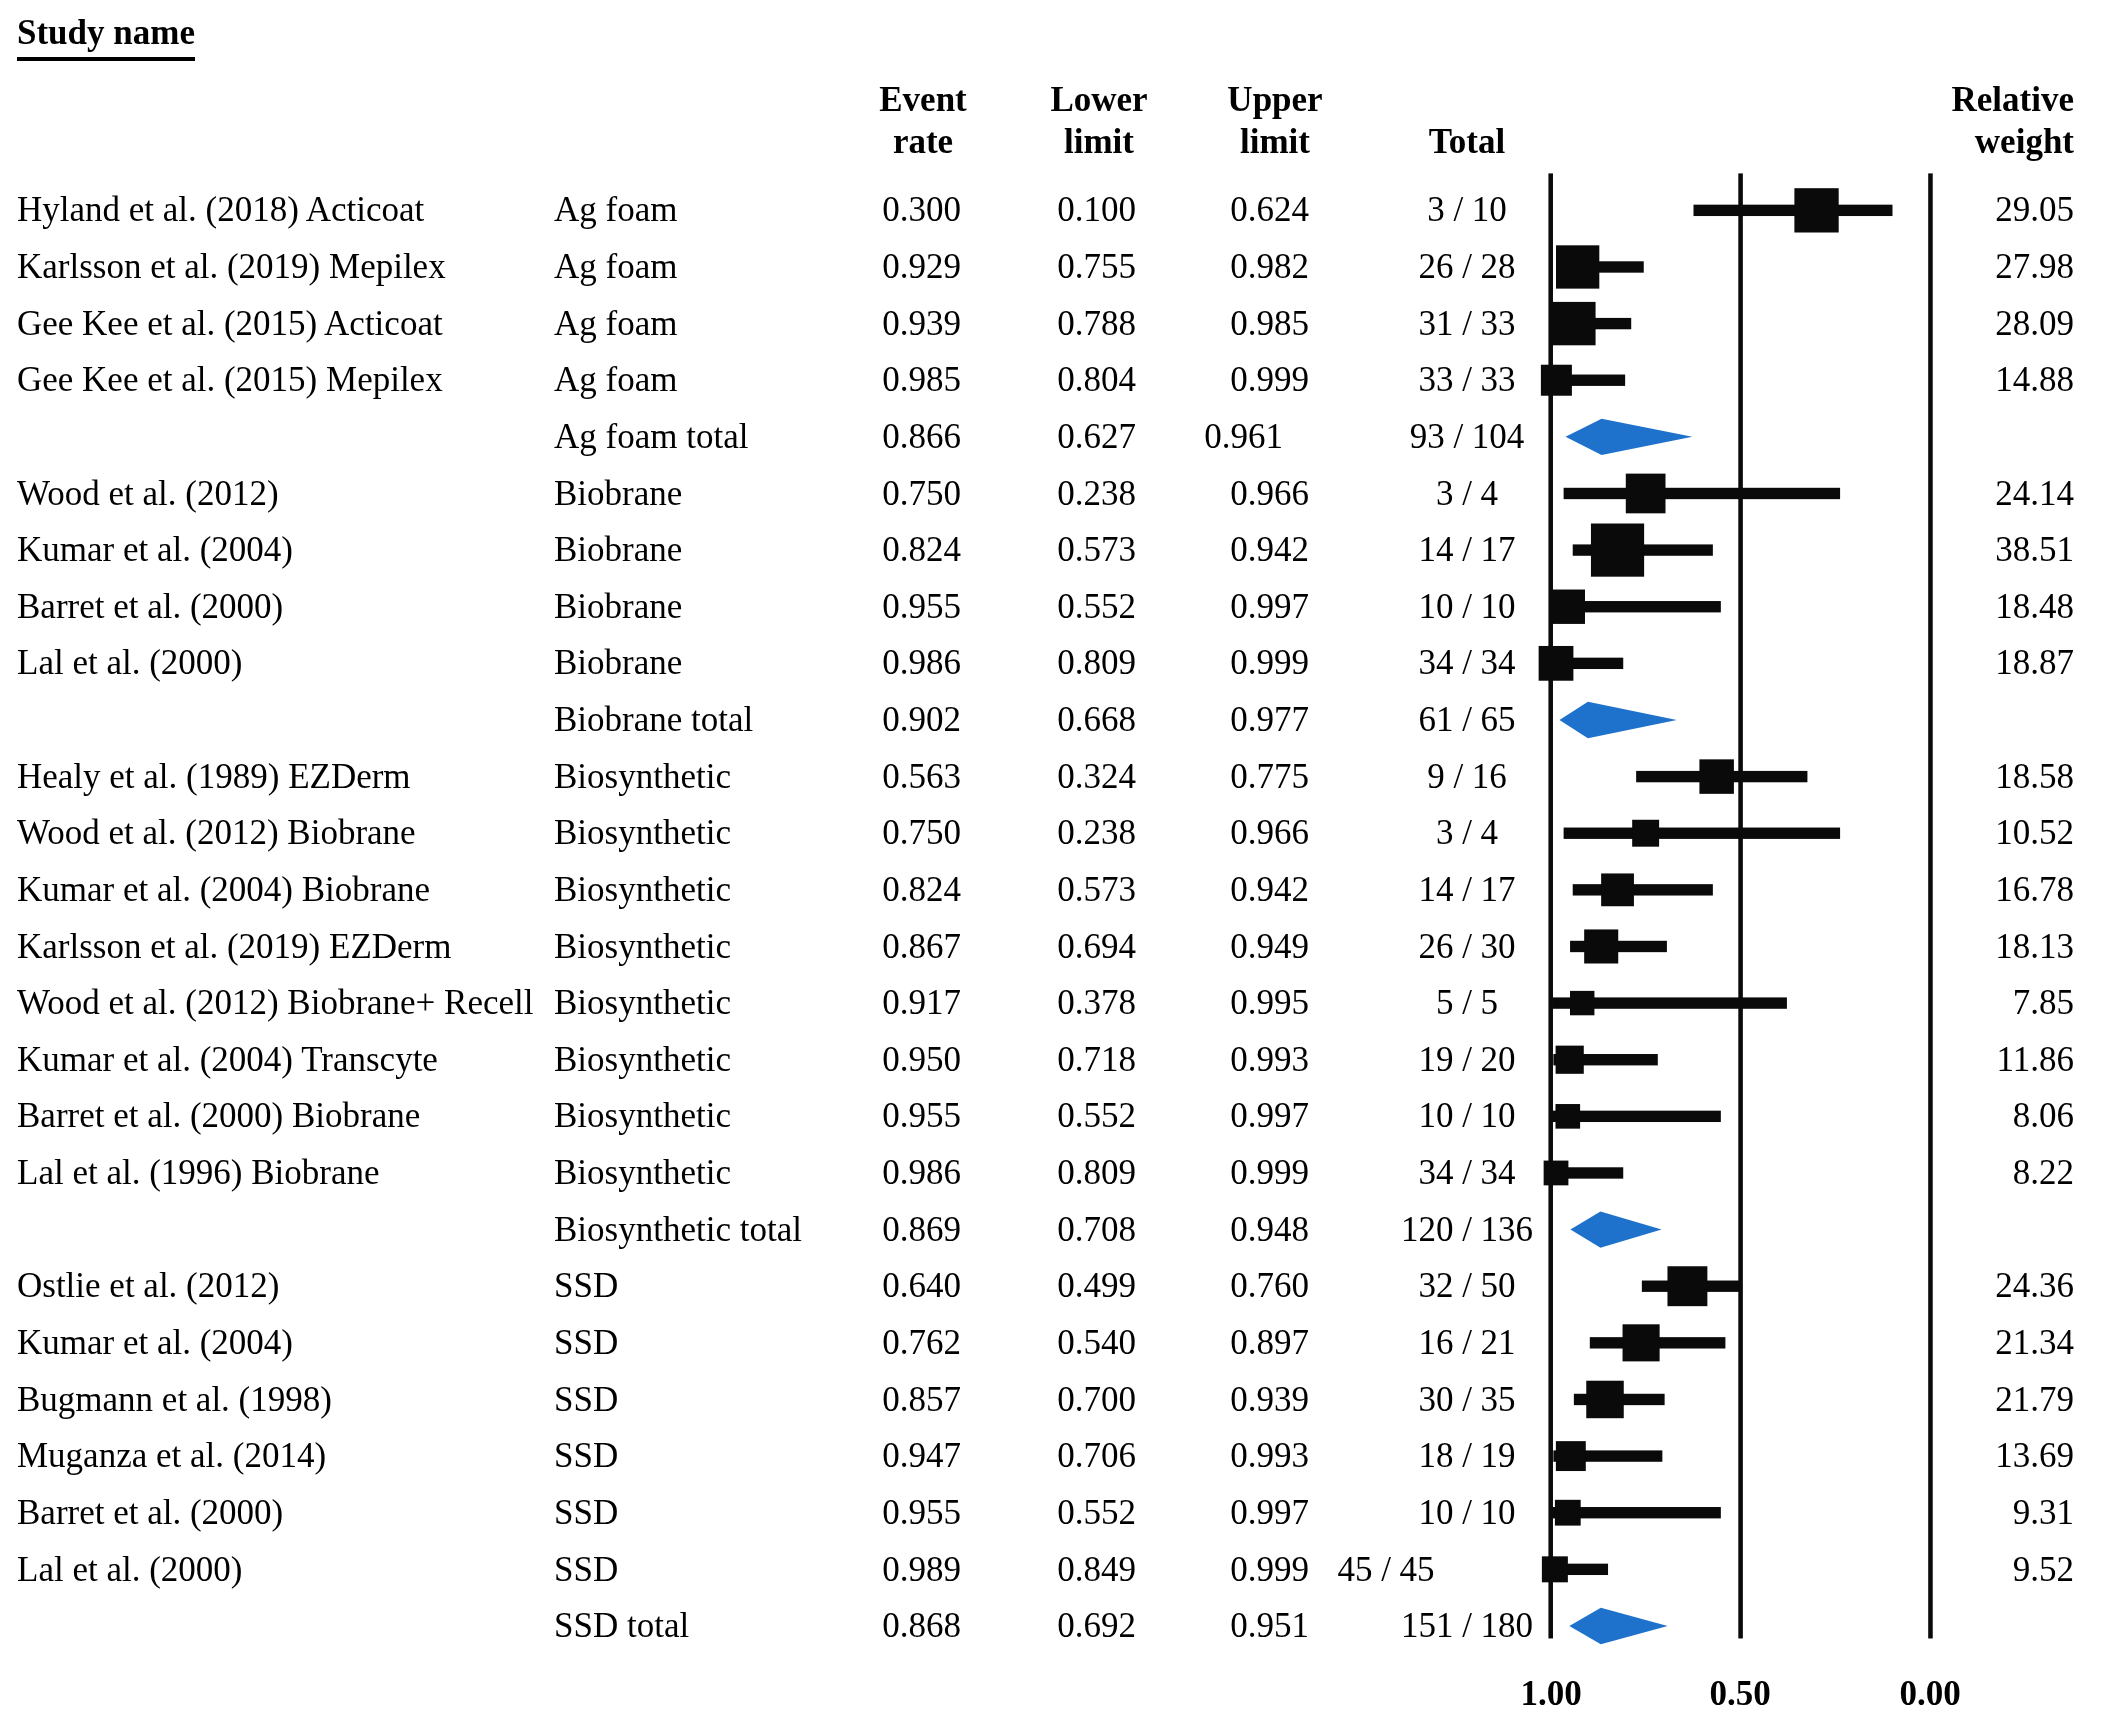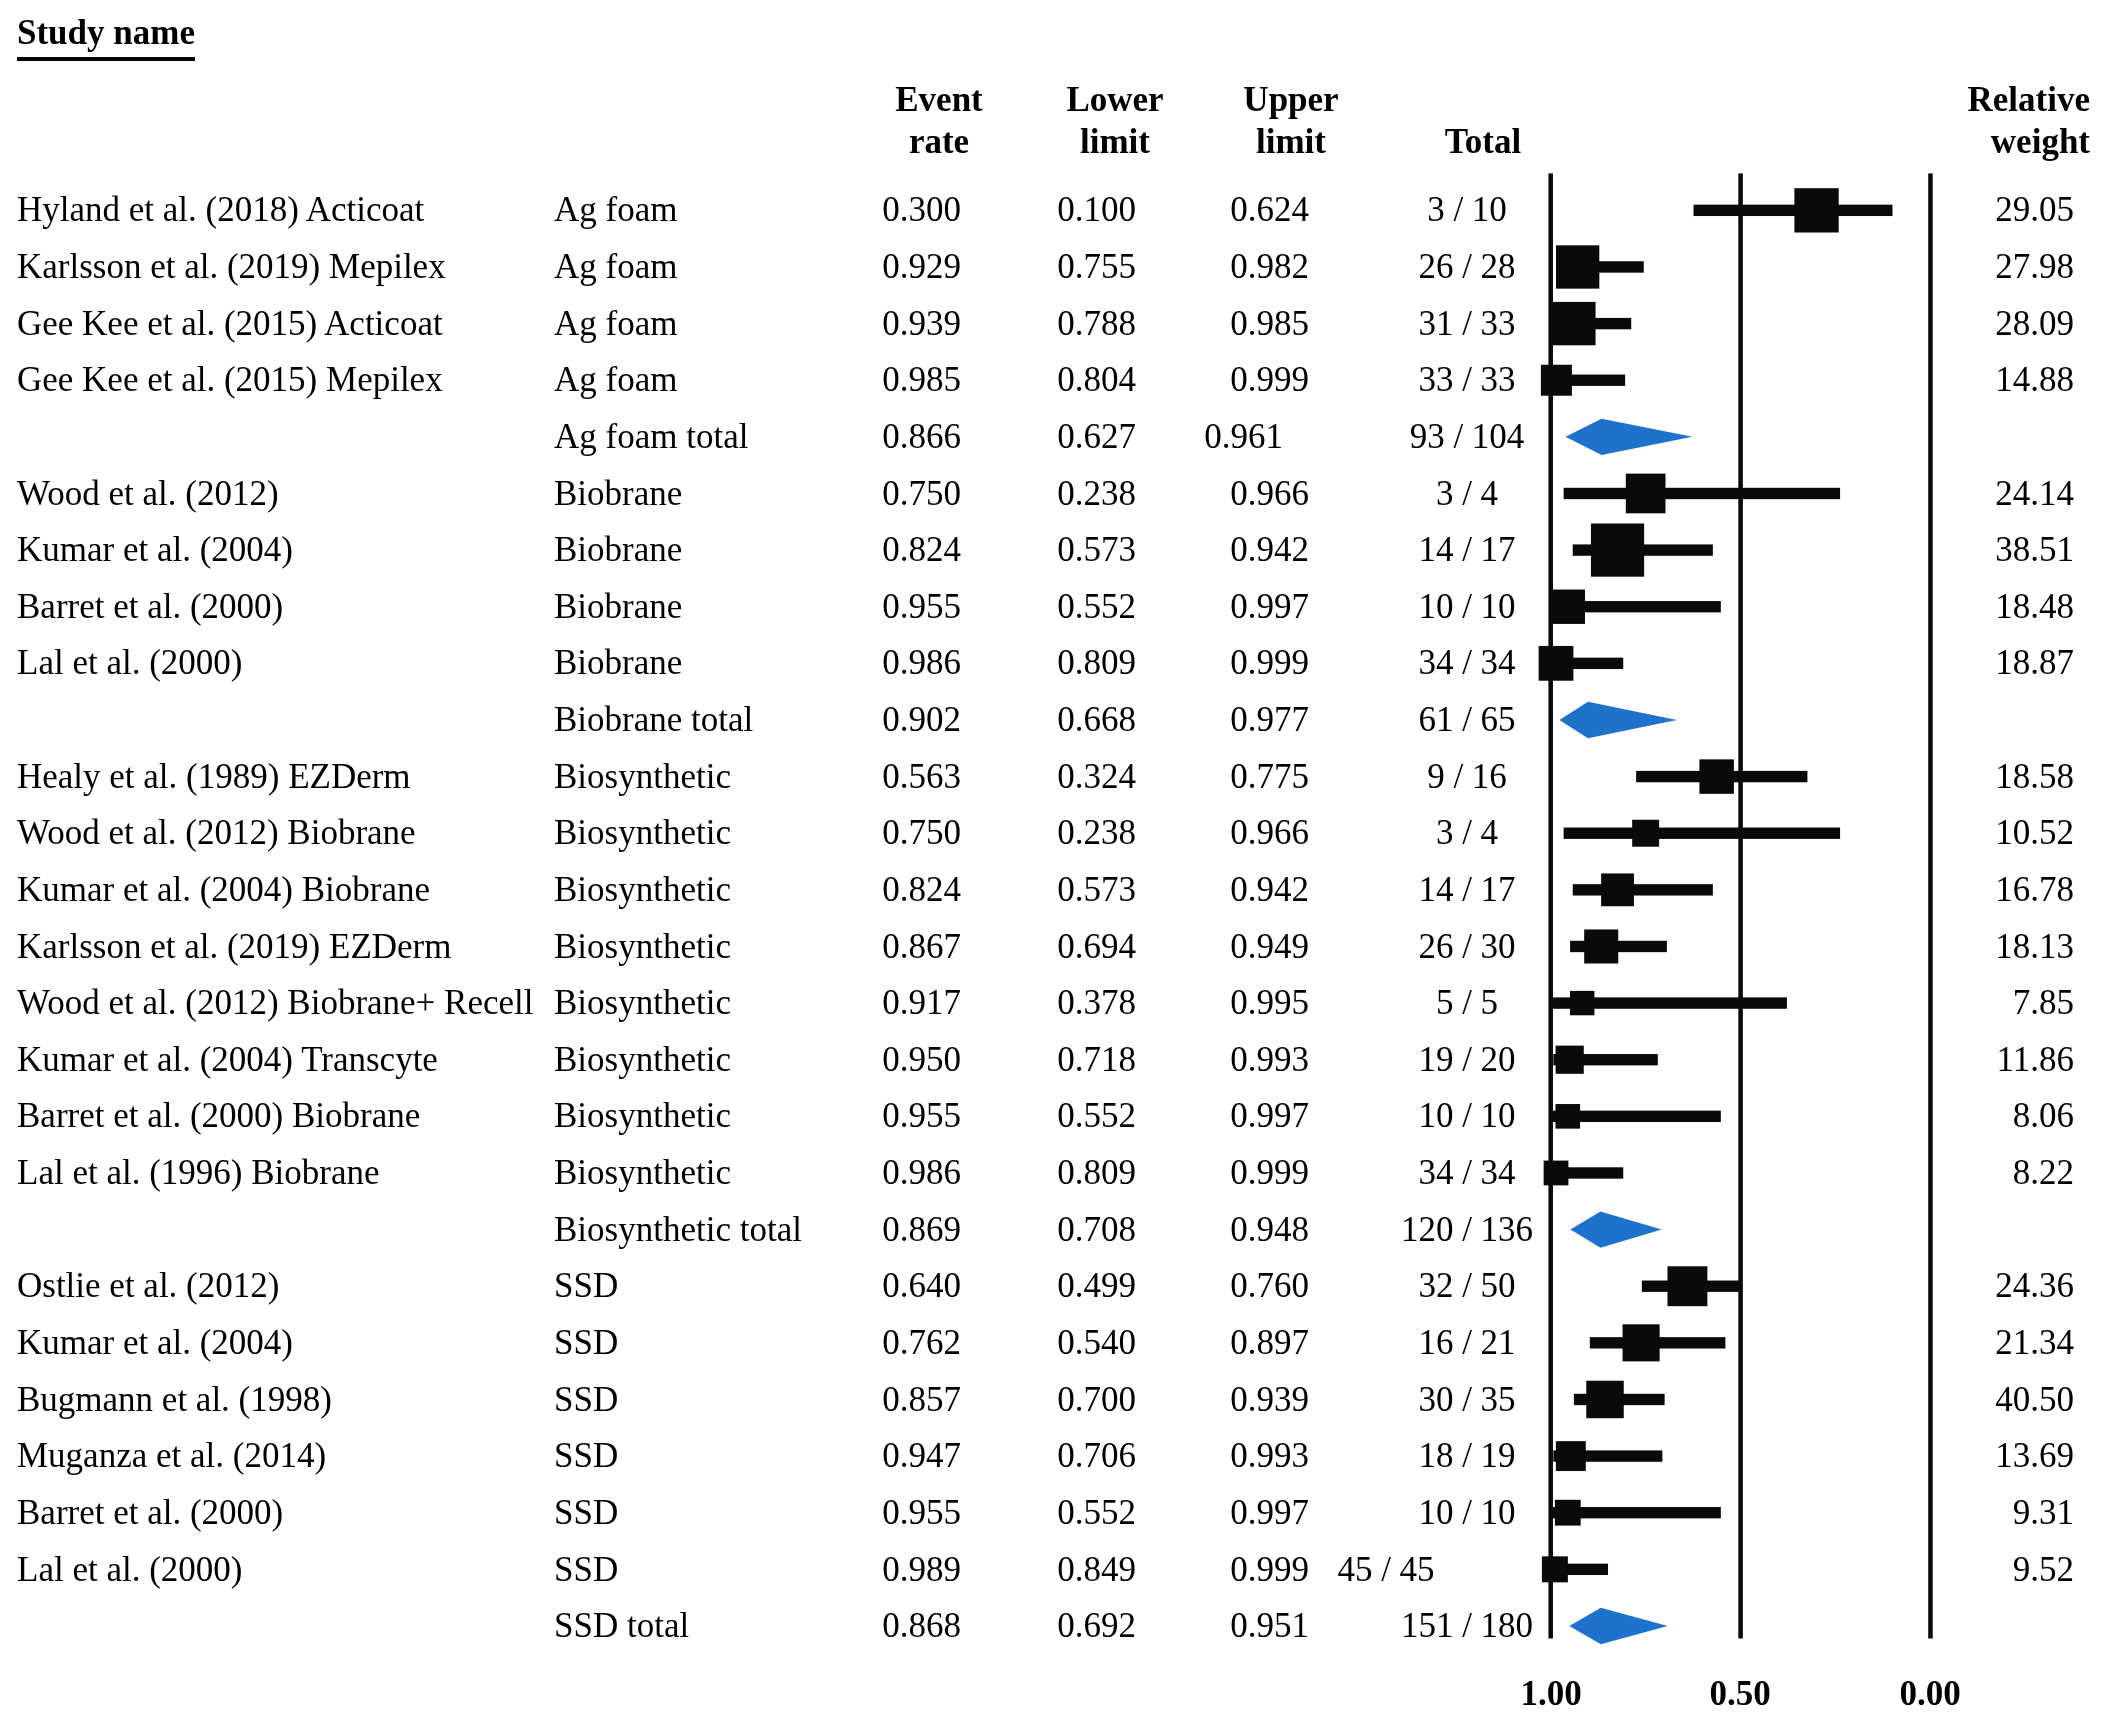--- a/index.html
+++ b/index.html
@@ -7,21 +7,21 @@
     position:relative;width:2119px;height:1730px;background:#fff;
     font-family:"Liberation Serif","DejaVu Serif",serif;color:#000;font-size:35px;
     overflow:hidden;
   }
   .hdr{
     position:absolute;top:13.6px;font-weight:bold;white-space:nowrap;
     border-bottom:4px solid #000;padding-bottom:5.1px;line-height:38px;
   }
   .hdr.centered{transform:translateX(-50%);}
   .h2{
-    position:absolute;font-weight:bold;white-space:nowrap;line-height:38px;margin-left:16px;
+    position:absolute;font-weight:bold;white-space:nowrap;line-height:38px;
   }
   .h2.c{transform:translateX(-50%);}
   .h2.r{transform:translateX(-100%);}
   .h2.l1{top:81px;}
   .h2.l2{top:123px;}
   .cell{
     position:absolute;height:42px;line-height:42px;white-space:nowrap;
   }
   .cell.r{transform:translateX(-100%);}
   .cell.c{transform:translateX(-50%);}
@@ -232,21 +232,21 @@
         <div class="cell c" style="left: 1467px; top: 1322px;">16 / 21</div>
         <div class="cell r" style="left: 2074px; top: 1322px;">21.34</div>
       </div>
       <div>
         <div class="cell" style="left: 17px; top: 1379px;">Bugmann et al. (1998)</div>
         <div class="cell" style="left: 554px; top: 1379px;">SSD</div>
         <div class="cell r" style="left: 961px; top: 1379px;">0.857</div>
         <div class="cell r" style="left: 1136px; top: 1379px;">0.700</div>
         <div class="cell r" style="left: 1309px; top: 1379px;">0.939</div>
         <div class="cell c" style="left: 1467px; top: 1379px;">30 / 35</div>
-        <div class="cell r" style="left: 2074px; top: 1379px;">40.50</div>
+        <div class="cell r" style="left: 2074px; top: 1379px;">21.79</div>
       </div>
       <div>
         <div class="cell" style="left: 17px; top: 1435px;">Muganza et al. (2014)</div>
         <div class="cell" style="left: 554px; top: 1435px;">SSD</div>
         <div class="cell r" style="left: 961px; top: 1435px;">0.947</div>
         <div class="cell r" style="left: 1136px; top: 1435px;">0.706</div>
         <div class="cell r" style="left: 1309px; top: 1435px;">0.993</div>
         <div class="cell c" style="left: 1467px; top: 1435px;">18 / 19</div>
         <div class="cell r" style="left: 2074px; top: 1435px;">13.69</div>
       </div>

